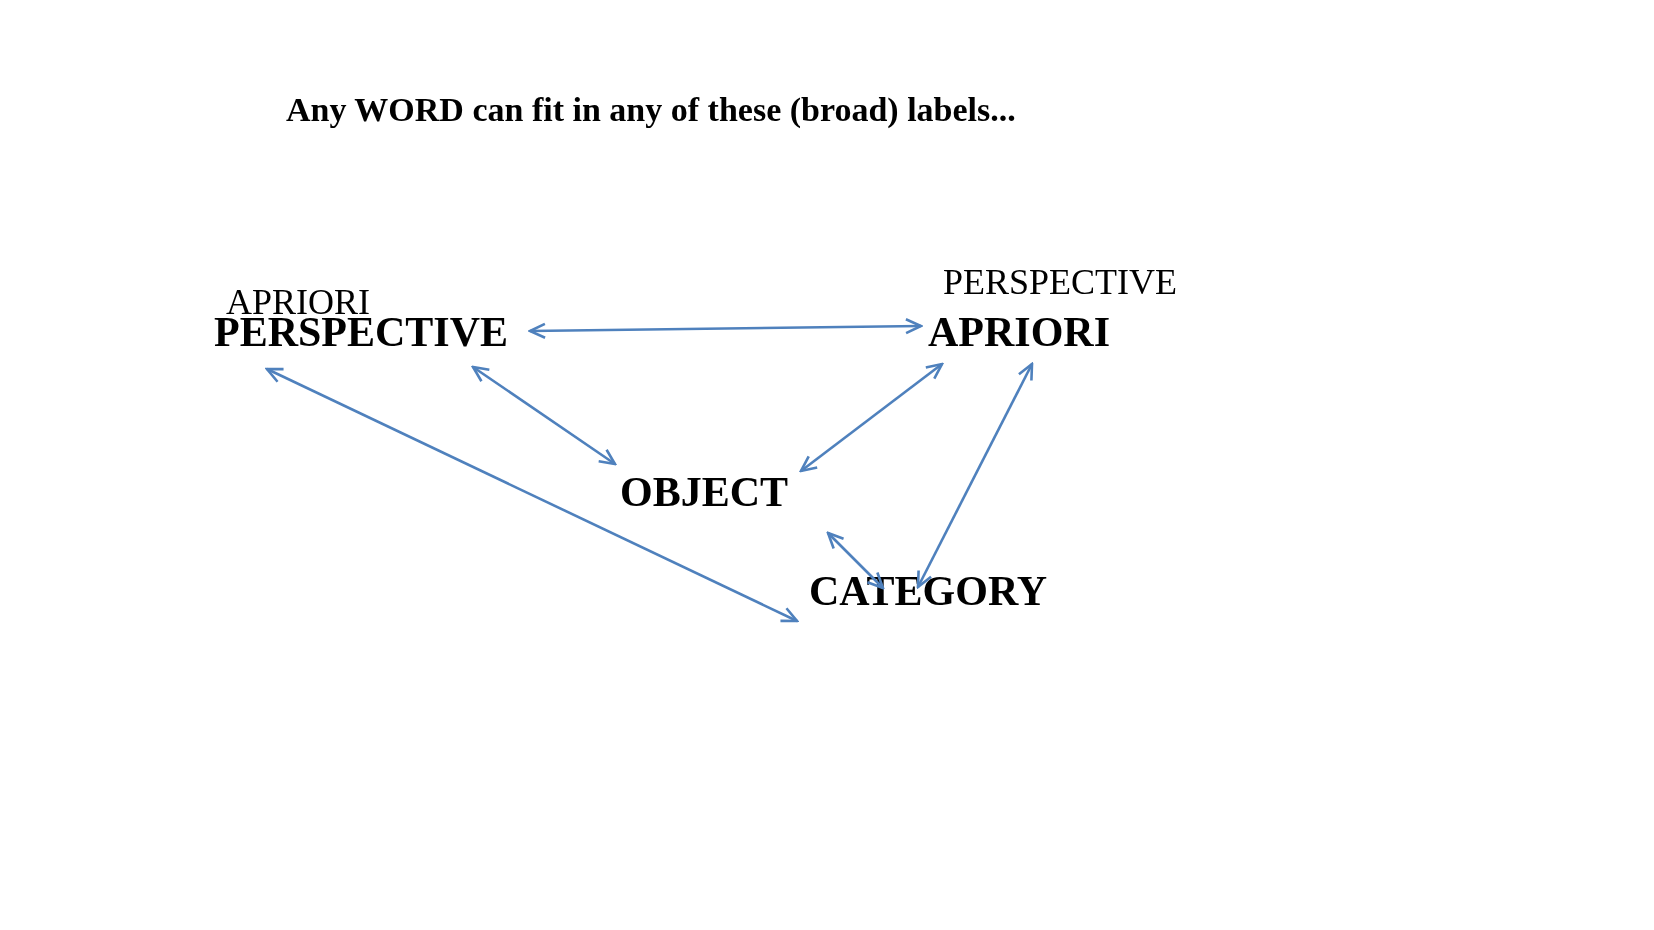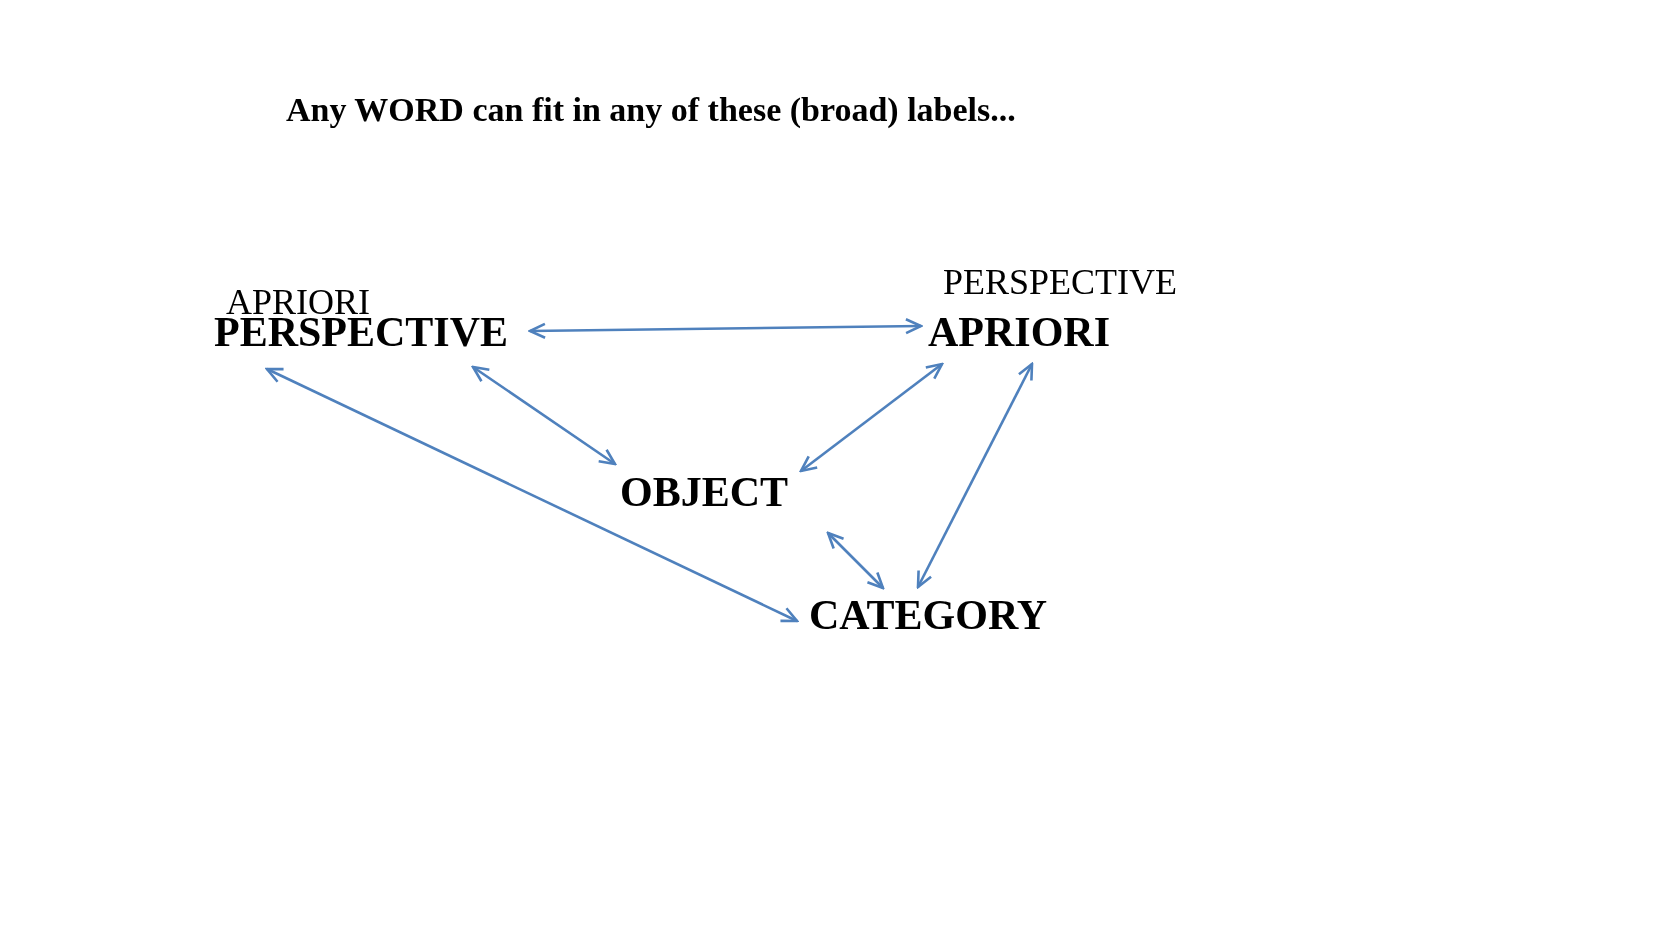--- a/index.html
+++ b/index.html
@@ -33,21 +33,21 @@
   }
   .main {
     font-size: 42px;
     font-weight: bold;
   }
   .pos-apriori      { left: 226px; top: 284px; }
   .pos-perspective  { left: 214px; top: 311px; }
   .pos-aposteriori  { left: 943px; top: 264px; }
   .pos-rating       { left: 928px; top: 311px; }
   .pos-object       { left: 620px; top: 471px; }
-  .pos-category     { left: 809px; top: 594px; }
+  .pos-category     { left: 809px; top: 570px; }
   .arrows {
     position: absolute;
     left: 0;
     top: 0;
     width: 1654px;
     height: 930px;
   }
   .arrows line {
     stroke-width: 2.6px;
     fill: none;

